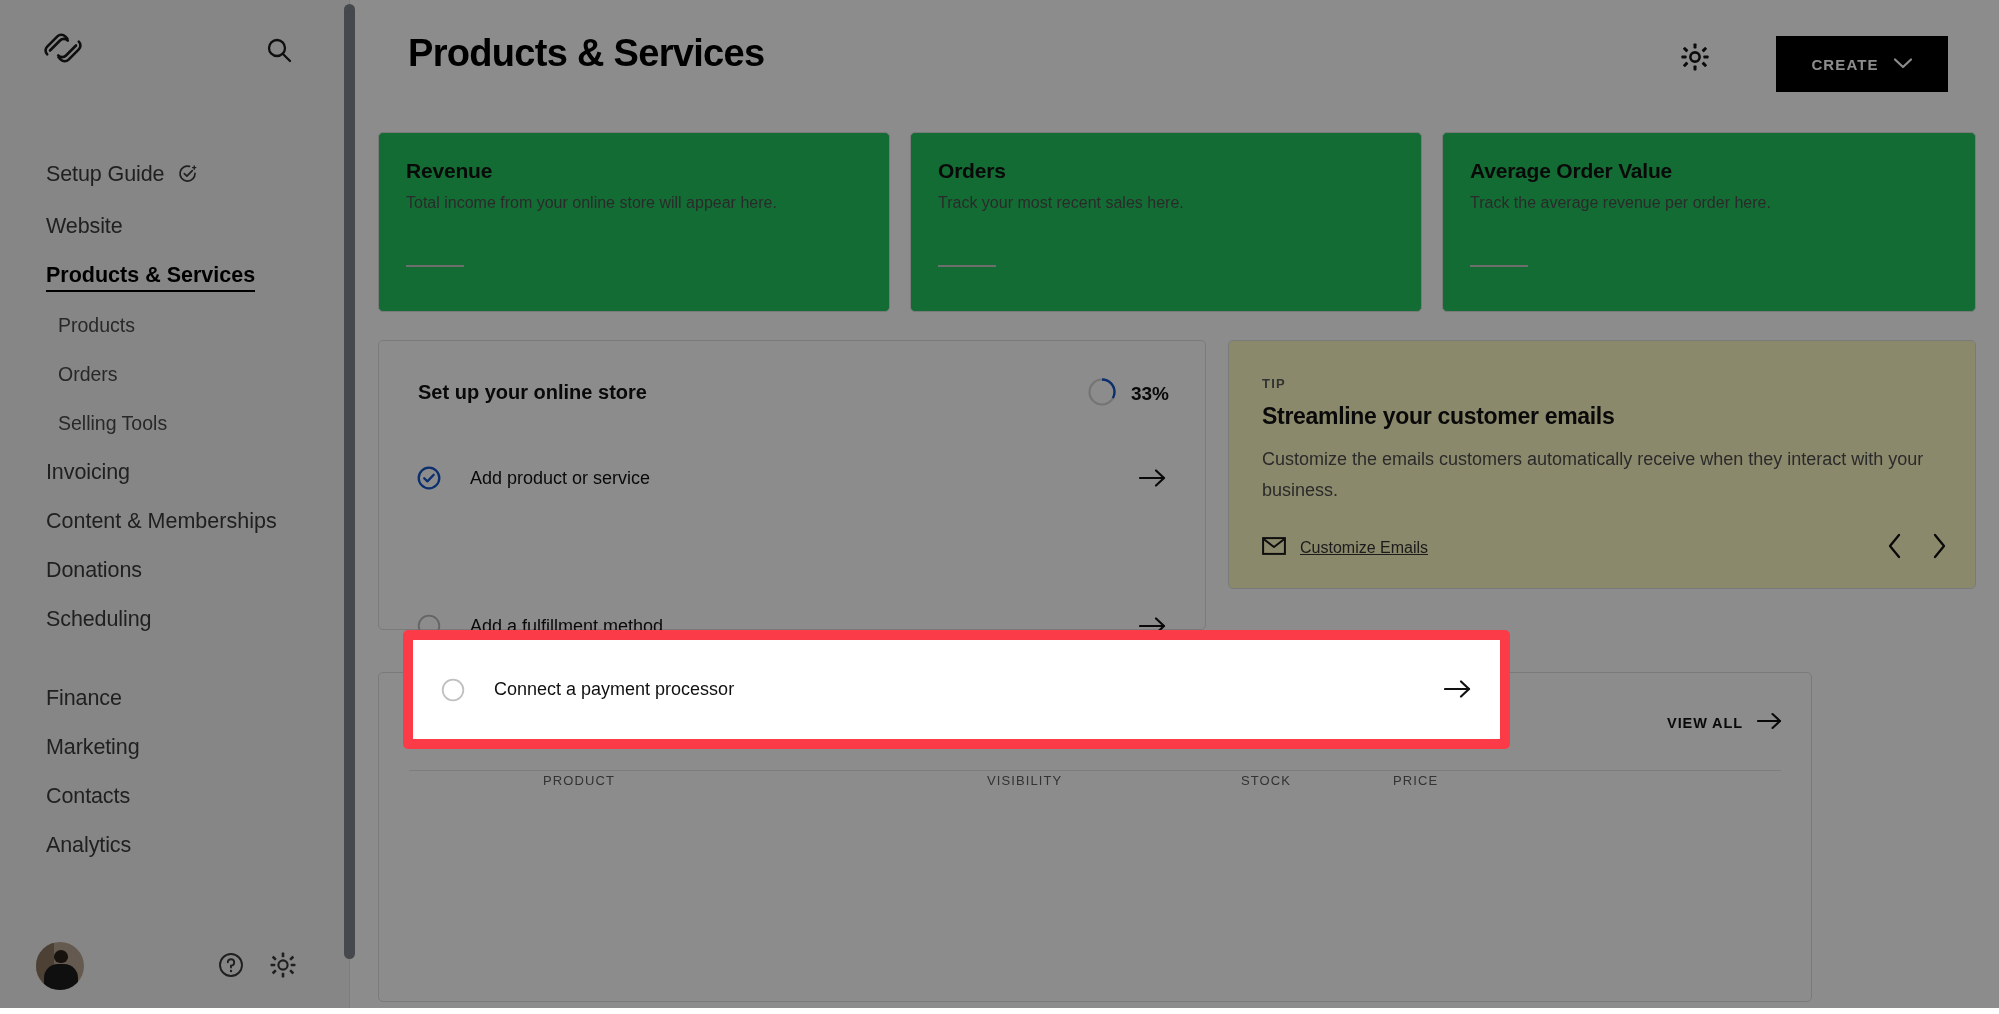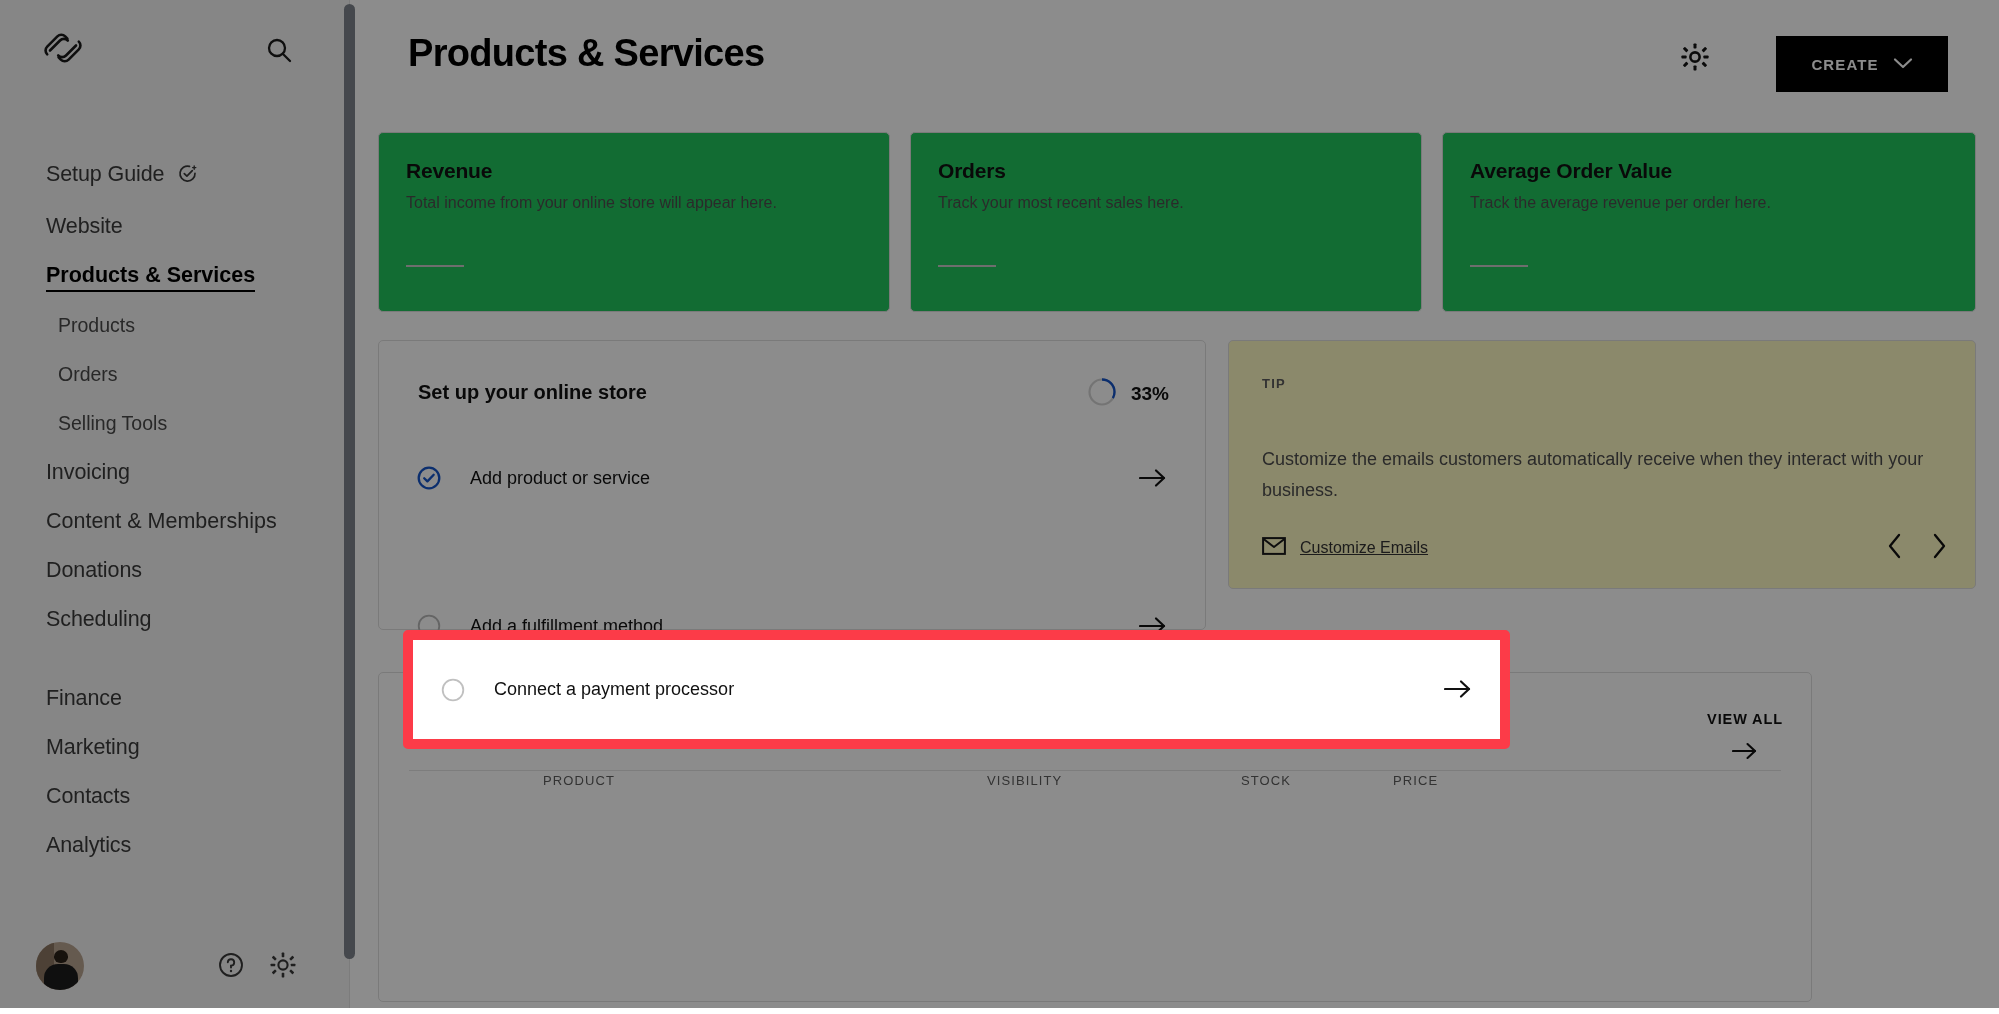--- a/index.html
+++ b/index.html
@@ -252,21 +252,20 @@
   }
   #recent-title {
     position:absolute; left: 30px; top: 34px;
     font-size: 21px; font-weight: 700; color:#111; letter-spacing:-0.2px;
   }
   #view-all {
     position:absolute; right: 28px; top: 38px;
     display:flex; align-items:center; gap: 14px;
     font-size: 14.5px; font-weight: 600; letter-spacing: 0.9px; color:#111;
     cursor: pointer;
-    flex-direction: column;
   }
   #recent-divider {
     position:absolute; left: 30px; right: 30px; top: 97px;
     height: 1px; background:#e4e4e4;
   }
   .col-head {
     position:absolute; top: 100px;
     font-size: 13px; letter-spacing: 1.1px; color:#5d5d5d; font-weight:400;
   }
   #col-product    { left: 164px; }
@@ -490,20 +489,21 @@
           <svg width="28" height="22" viewBox="0 0 28 22" fill="none">
             <line x1="1" y1="11" x2="25" y2="11" stroke="#111" stroke-width="2.2" stroke-linecap="round"></line>
             <path d="M17 3.5 L25 11 L17 18.5" stroke="#111" stroke-width="2.2" fill="none" stroke-linecap="round" stroke-linejoin="round"></path>
           </svg>
         </span>
       </div>
     </div>
 
     <div id="tip-card">
       <div id="tip-label">TIP</div>
+      <div id="tip-title">Streamline your customer emails</div>
       <div id="tip-body">Customize the emails customers automatically receive when they interact with your business.</div>
       <div id="tip-link-wrap">
         <span>
           <svg width="24" height="18" viewBox="0 0 24 18" fill="none">
             <rect x="1.1" y="1.1" width="21.8" height="15.8" stroke="#1a1a1a" stroke-width="2" fill="none"></rect>
             <path d="M1.6 2 L12 10 L22.4 2" stroke="#1a1a1a" stroke-width="2" fill="none" stroke-linejoin="round"></path>
           </svg>
         </span>
         <span id="tip-link">Customize Emails</span>
       </div>

